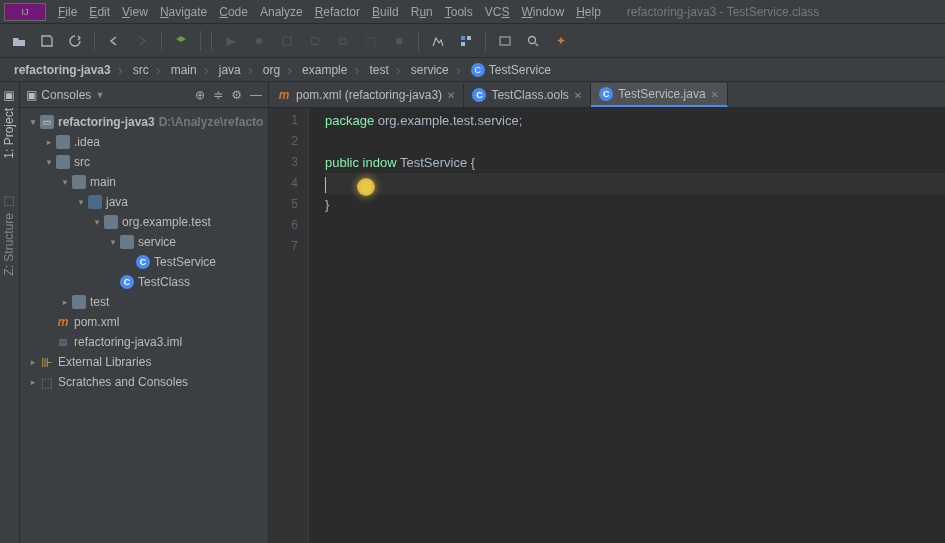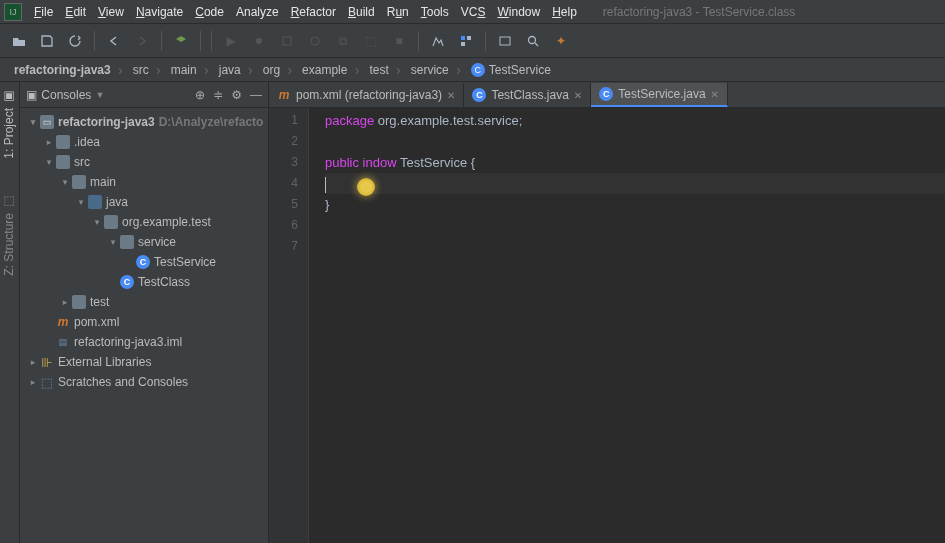--- a/index.html
+++ b/index.html
@@ -1,19 +1,19 @@
 <!DOCTYPE html>
 <html><head>
 <meta charset="utf-8">
 <style>
 * { margin:0; padding:0; box-sizing:border-box; font-family:"Segoe UI",Arial,sans-serif; }
 body { width:945px; height:543px; background:#2b2b2b; color:#bbb; font-size:12px; overflow:hidden; }
 .menubar { height:24px; background:#3c3f41; display:flex; align-items:center; padding:0 4px; border-bottom:1px solid #2b2b2b;}
-.ij-logo { width:18px; height:18px; background:#14532d; border:1px solid #666; display:flex; align-items:center; justify-content:center; font-size:9px; color:#aaa; margin-right:6px;}
-.menuitem { padding:2px 6px; color:#e5e5e5; cursor:pointer; }
+.ij-logo { width:42px; height:18px; background:#701a75; border:1px solid #666; display:flex; align-items:center; justify-content:center; font-size:9px; color:#aaa; margin-right:6px;}
+.menuitem { padding:2px 6px; color:#a3a3a3; cursor:pointer; }
 .menuitem u { text-decoration:underline; }
 .menubar .title { margin-left:20px; color:#777; }
 .toolbar { height:34px; background:#3c3f41; display:flex; align-items:center; padding:0 8px; gap:6px; border-bottom:1px solid #2b2b2b;}
 .tbtn { width:22px; height:22px; display:flex; align-items:center; justify-content:center; color:#aaa; cursor:pointer; }
 .tbtn.dis { color:#555; }
 .vsep { width:1px; height:20px; background:#555; margin:0 2px;}
 .addconf { height:24px; padding:0 10px; background:#3c3f41; border:1px solid #555; border-radius:3px; color:#bbb; display:flex; align-items:center; cursor:pointer;}
 .breadcrumb { height:24px; background:#3c3f41; display:flex; align-items:center; padding:0 6px; border-bottom:1px solid #2b2b2b;}
 .crumb { position:relative; padding:0 8px 0 14px; height:22px; display:flex; align-items:center; color:#bbb; cursor:pointer; }
 .crumb:first-child { padding-left:8px; }
@@ -48,21 +48,21 @@
 .tab { height:24px; display:flex; align-items:center; padding:0 8px; gap:5px; background:#3c3f41; color:#bbb; border-right:1px solid #2b2b2b; cursor:pointer;}
 .tab.active { background:#4e5254; border-bottom:2px solid #4a8af4;}
 .tab .x { color:#888; cursor:pointer; font-size:10px;}
 .tab .tic { width:14px; height:14px; border-radius:50%; display:flex; align-items:center; justify-content:center; font-size:9px;}
 .tab .tic.m { border-radius:2px; color:#cc7832; font-weight:bold; font-style:italic; font-size:12px;}
 .tab .tic.c { background:#4a8af4; color:#fff; font-weight:bold;}
 .code { flex:1; display:flex; }
 .gutter { width:40px; background:#313335; color:#606366; text-align:right; padding:2px 10px 0 0; font-family:Consolas,monospace; font-size:12px; line-height:21px; border-right:1px solid #3c3f41;}
 .src { flex:1; padding:2px 0 0 16px; font-family:Consolas,monospace; font-size:13px; line-height:21px; position:relative;}
 .src .line { height:21px; white-space:pre;}
-.src .kw { color:#d946ef; }
+.src .kw { color:#86efac; }
 .src .pl { color:#a9b7c6; }
 .src .cls { color:#a9b7c6; }
 .src .cur { background:#323232; }
 .caret { display:inline-block; width:1px; height:16px; background:#bbb; vertical-align:middle;}
 .hint-cursor { position:absolute; width:18px; height:18px; border-radius:50%; background:radial-gradient(circle,#e6c84a 40%,#c9a020 100%); box-shadow:0 0 6px 2px rgba(230,200,74,.4); left:48px; top:70px;}
 svg { display:block; }
 </style>
 </head>
 <body>
 
@@ -281,21 +281,21 @@
 
   <div class="editor-area">
     <div class="tabs">
       <div class="tab">
           <span class="tic m">m</span>
           <span>pom.xml (refactoring-java3)</span>
           <span class="x">✕</span>
         </div>
       <div class="tab">
           <span class="tic c">C</span>
-          <span>TestClass.java</span>
+          <span>TestClass.ools</span>
           <span class="x">✕</span>
         </div>
       <div class="tab active">
           <span class="tic c">C</span>
           <span>TestService.java</span>
           <span class="x">✕</span>
         </div>
     </div>
     <div class="code">
       <div class="gutter">

